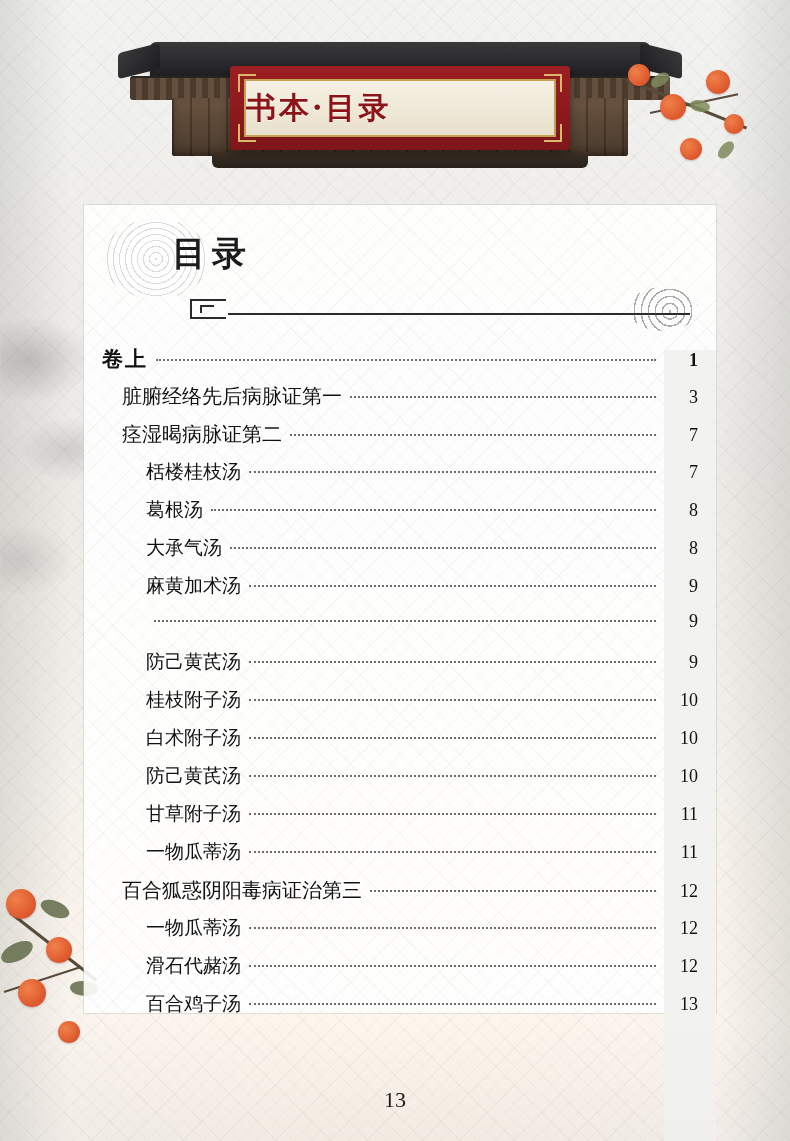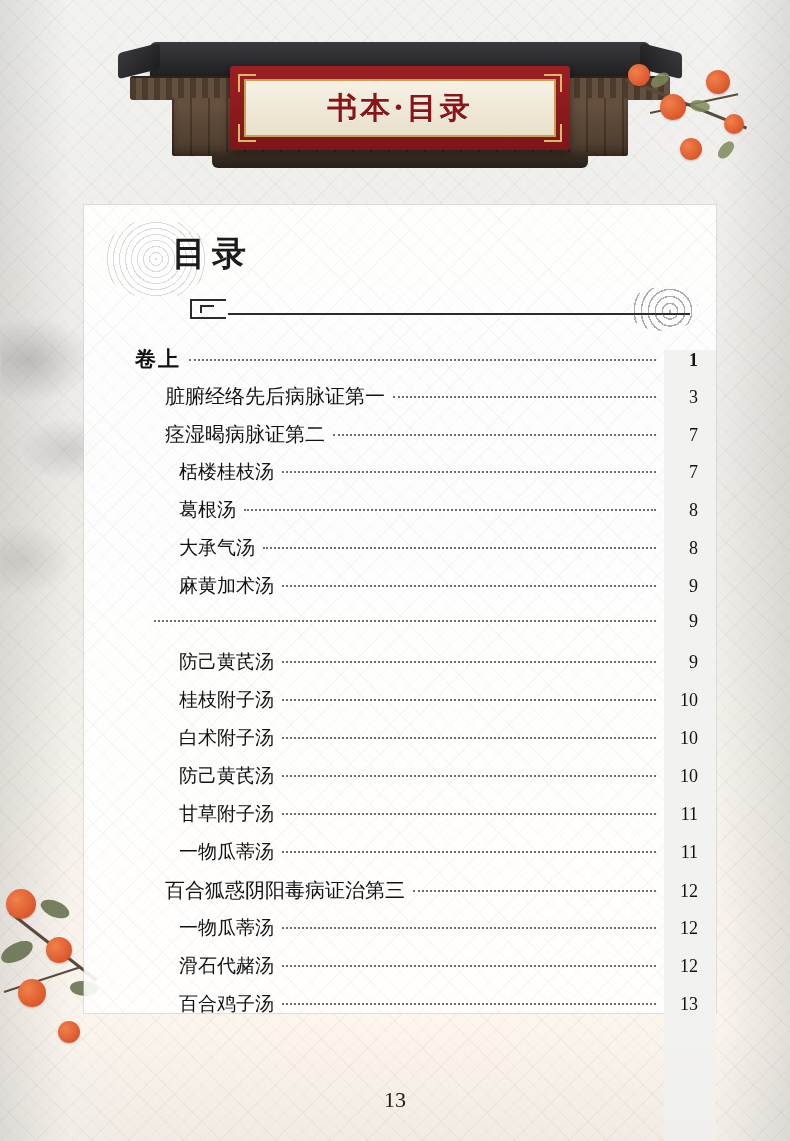--- a/index.html
+++ b/index.html
@@ -127,21 +127,20 @@
     display: flex;
     align-items: center;
     justify-content: center;
   }
   .plaque-inner {
     width: 308px; height: 54px;
     background: linear-gradient(180deg, #f6f1e4 0%, #e8e0cc 100%);
     border: 2px solid #c6a253;
     display: flex;
     align-items: center;
-    justify-content: center;
   }
   .plaque-title {
     font-family: "DejaVu Serif", "Liberation Serif", serif;
     font-size: 30px;
     font-weight: bold;
     letter-spacing: 3px;
     color: #8a1417;
     text-shadow: 0 1px 0 rgba(255,255,255,0.6);
   }
   .plaque-corner {
@@ -279,40 +278,39 @@
   .toc-row {
     display: flex;
     align-items: baseline;
     height: 38px;
     font-size: 19px;
     color: #111;
   }
   .toc-row .label {
     white-space: nowrap;
     font-family: Liberation Serif, serif;
-    margin-left: 33px;
   }
   .toc-row .dots {
     flex: 1 1 auto;
     margin: 0 8px;
     position: relative;
     top: -5px;
     border-bottom: 2px dotted #6d6d6d;
     height: 1px;
   }
   .toc-row .page {
     width: 34px;
     text-align: right;
     font-family: "Liberation Serif", serif;
     font-size: 18px;
     color: #111;
   }
   .lvl-0 { padding-left: 18px; font-weight: bold; font-size: 21px; }
   .lvl-0 .label { letter-spacing: 2px; }
-  .lvl-1 { padding-left: 48px; font-size: 20px; }
+  .lvl-1 { padding-left: 38px; font-size: 20px; }
   .lvl-2 { padding-left: 62px; font-size: 19px; }
   .toc-row .page-slot { padding-right: 18px; }
 
   .footer-page {
     position: absolute;
     left: 0; right: 0;
     bottom: 28px;
     text-align: center;
     font-family: "Liberation Serif", serif;
     font-size: 22px;

